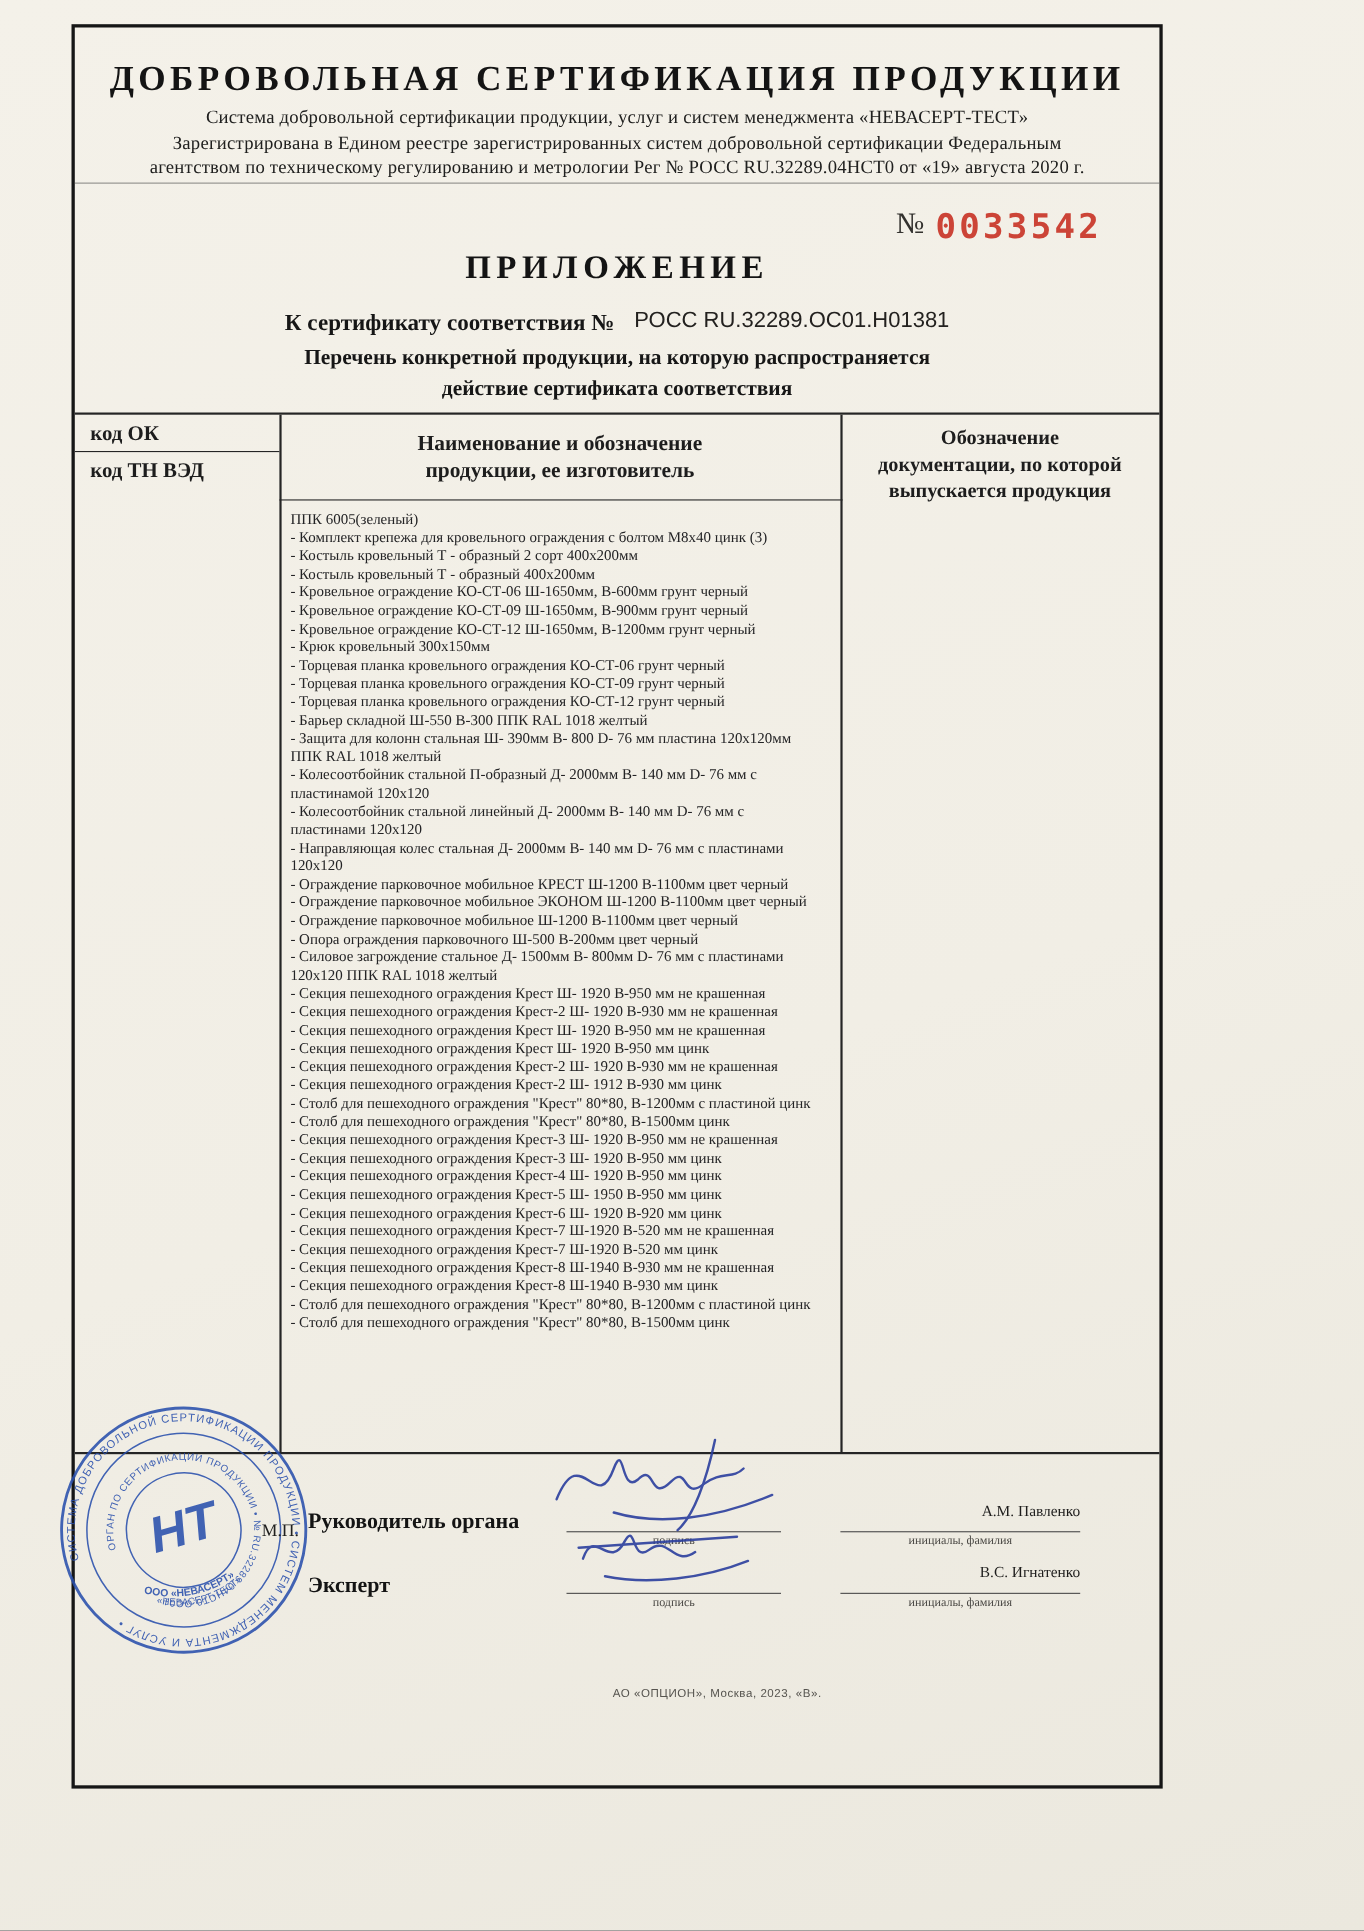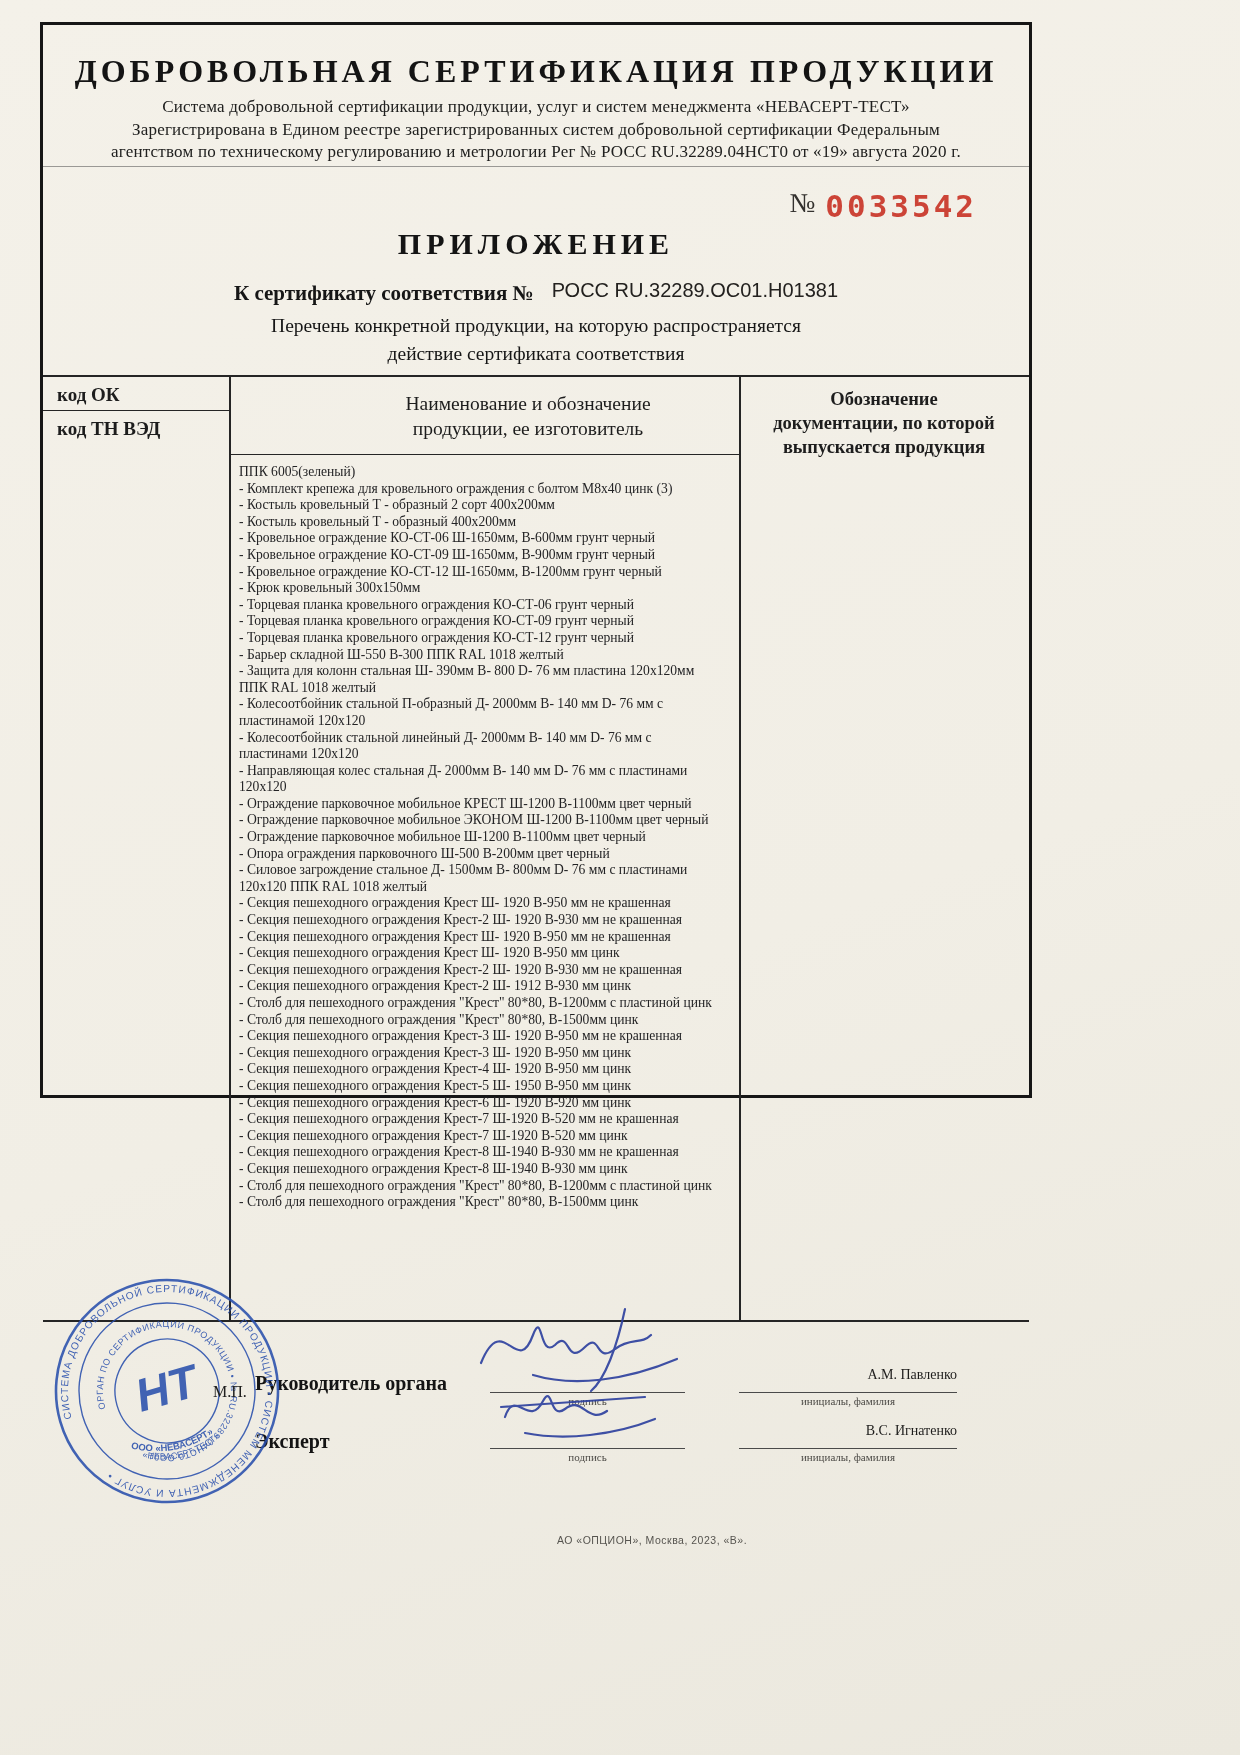--- a/index.html
+++ b/index.html
@@ -3,21 +3,21 @@
 <meta charset="utf-8">
 <style>
   html,body { margin:0; padding:0; background:#8a8a8a; }
   .page {
     position:relative; width:1240px; height:1755px; margin:0 auto;
     background: linear-gradient(160deg, #f4f1e9 0%, #f1eee5 55%, #ebe8de 100%);
     font-family:"Liberation Serif","DejaVu Serif",serif;
     color:#1d1d1d; overflow:hidden;
   }
   .frame {
-    position:absolute; left:40px; top:22px; width:992px; height:1076px;
+    position:absolute; left:65px; top:22px; width:992px; height:1604px;
     border:3px solid #161616; box-sizing:border-box;
   }
   
   .hdr-title {
     position:absolute; left:0; top:28px; width:100%; text-align:center;
     font-size:32px; font-weight:bold; letter-spacing:4px; color:#141414;
   }
   .hdr-line { position:absolute; left:0; width:100%; text-align:center; font-size:17px; color:#20201f; letter-spacing:.2px; }
   .hdr-line.l1 { top:72px; }
   .hdr-line.l2 { top:95px; }
@@ -33,38 +33,38 @@
   }
 
   
   .appendix-title {
     position:absolute; left:0; top:202px; width:100%; text-align:center;
     font-size:30px; font-weight:bold; letter-spacing:5px; color:#141414;
   }
   .cert-line { position:absolute; left:0; top:256px; width:100%; text-align:center; white-space:nowrap; }
   .cert-line .lbl { font-size:21px; font-weight:bold; color:#161616; }
   .cert-line .num { font-family:"Liberation Sans","DejaVu Sans",sans-serif; font-size:20px; color:#23211f; margin-left:14px; position:relative; top:-3px;text-align:right; }
-  .purpose { position:absolute; left:0; width:100%; text-align:center; font-size:19.5px; font-weight:normal; color:#161616; }
+  .purpose { position:absolute; left:0; width:100%; text-align:center; font-size:19.5px; font-weight:bold; color:#161616; }
   .purpose.p1 { top:290px; }
   .purpose.p2 { top:318px; }
 
   
   .table {
     position:absolute; left:0; top:350px; width:100%; height:947px;
     border-top:2px solid #252525; border-bottom:2px solid #252525; box-sizing:border-box;
   }
   .vline { position:absolute; top:0; bottom:0; width:0; border-left:2px solid #252525; }
   .vline.v1 { left:186px; }
   .vline.v2 { left:696px; }
   .col1-top { position:absolute; left:14px; top:7px; font-size:19px; font-weight:bold; }
   .col1-div { position:absolute; left:0; top:33px; width:186px; border-top:1.5px solid #252525; }
   .col1-bottom { position:absolute; left:14px; top:41px; font-size:19px; font-weight:bold; }
   .col2-head {
     position:absolute; left:186px; top:14px; width:510px; text-align:center;
-    font-size:19.5px; font-weight:normal; line-height:25px; white-space:pre-line;margin-left:44px;
+    font-size:19.5px; font-weight:bold; line-height:25px; white-space:pre-line;
   }
   .col2-underline { position:absolute; left:186px; top:77px; width:512px; border-top:1.5px solid #252525; }
   .col3-head {
     position:absolute; left:696px; top:10px; width:290px; text-align:center;
     font-size:18.5px; font-weight:bold; line-height:24px; white-space:pre-line;
   }
   .product-list {
     position:absolute; left:196px; top:87px; width:482px;
     font-size:13.6px; line-height:16.6px; color:#232325;
   }

